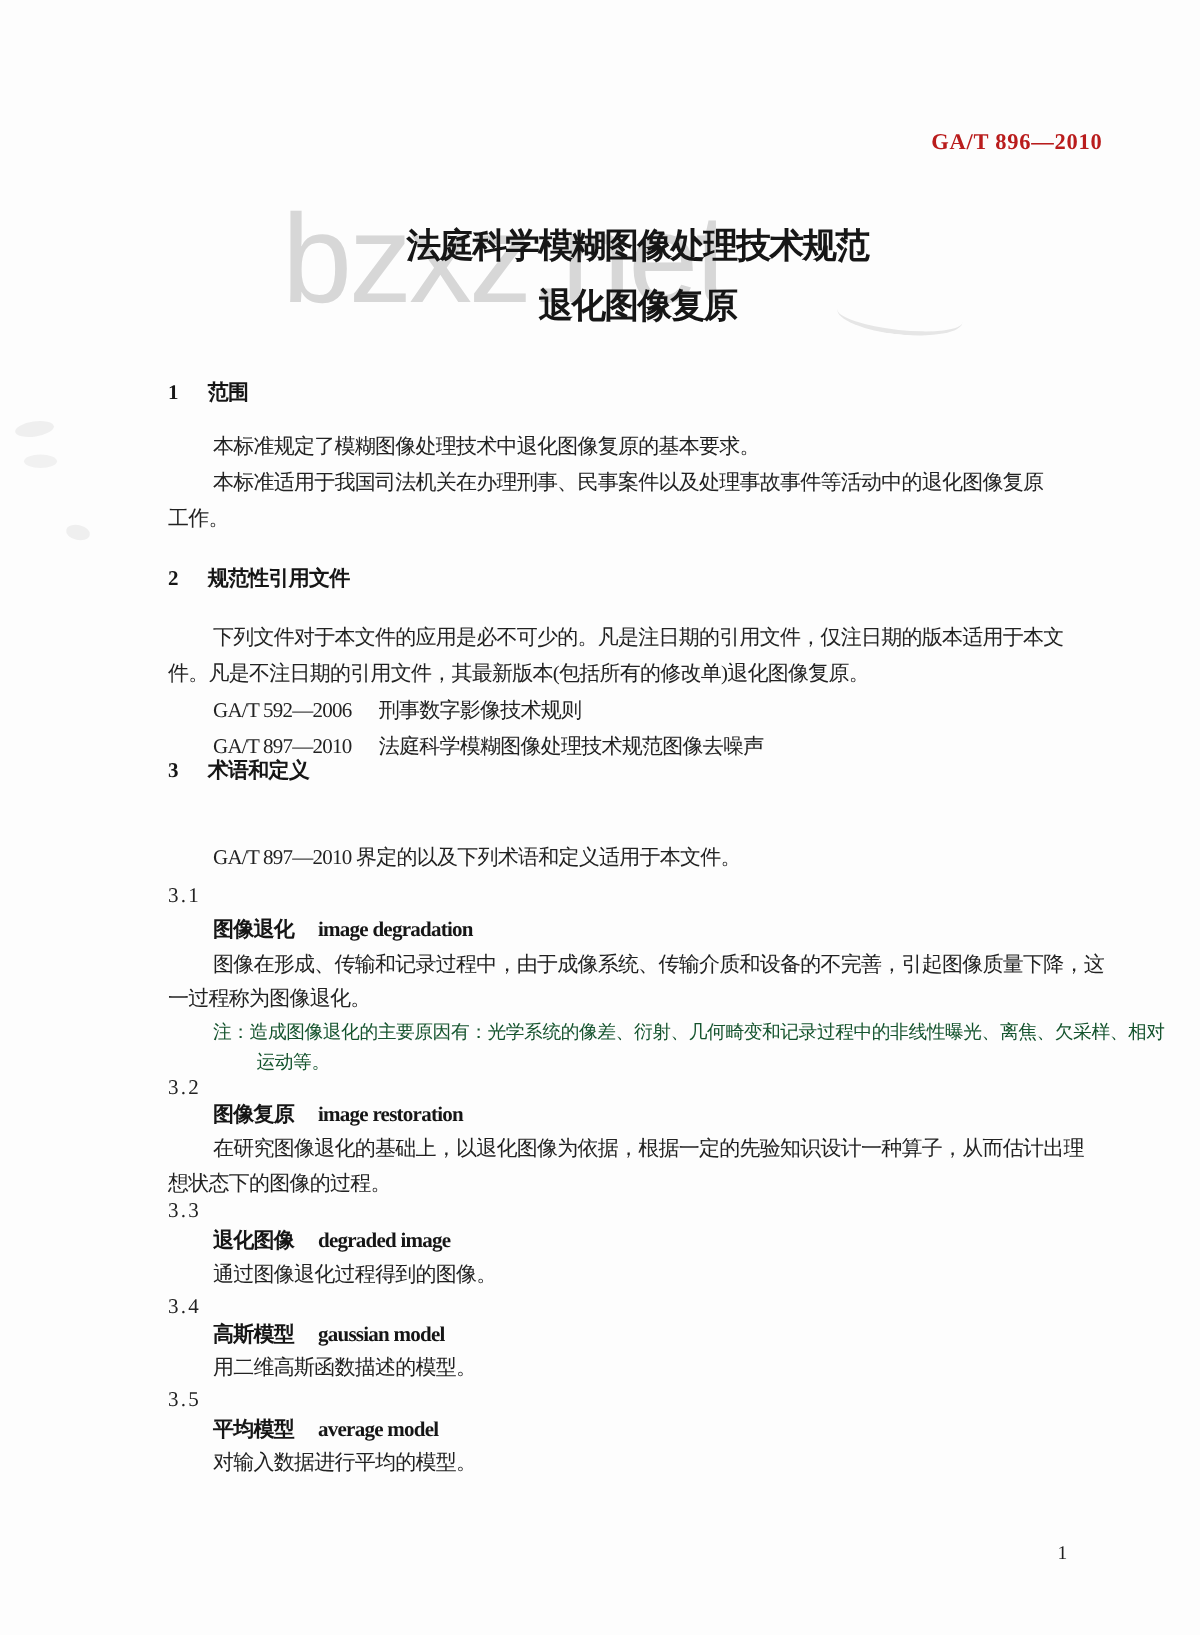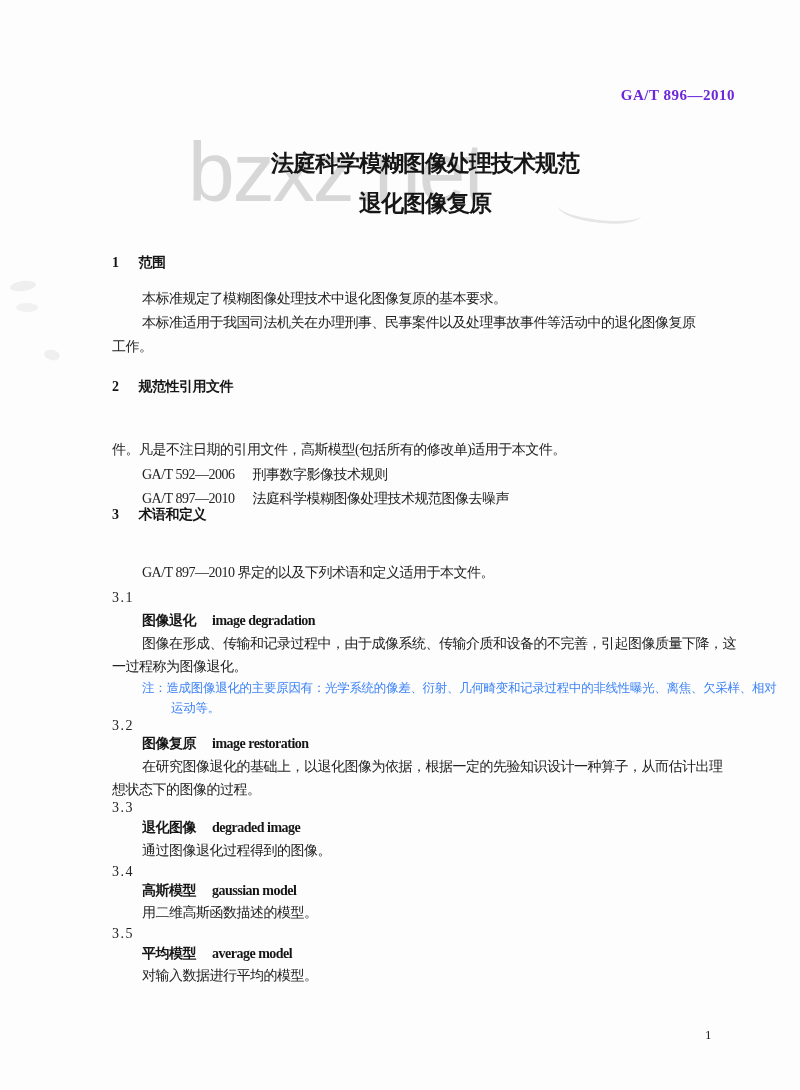--- a/index.html
+++ b/index.html
@@ -6,21 +6,21 @@
   .page{
     position:relative;
     width:800px;height:1090px;
     background:#fdfdfd;
     overflow:hidden;
     font-family:"Liberation Serif","DejaVu Serif",serif;
     color:#1f1f1f;
   }
   .doc-code{
     position:absolute;top:87px;right:65px;
-    font-size:15px;font-weight:bold;letter-spacing:0.5px;color:#6d28d9;
+    font-size:15px;font-weight:bold;letter-spacing:0.5px;color:#b91c1c;
     white-space:nowrap;
   }
   .watermark{
     position:absolute;top:130px;left:188px;
     font-family:"Liberation Sans","DejaVu Sans",sans-serif;
     font-weight:normal;font-size:84px;line-height:1;
     letter-spacing:-2px;color:#d7d7d7;
     z-index:0;user-select:none;white-space:nowrap;
   }
   .title-line{
@@ -38,21 +38,21 @@
   }
   .ind{left:142px;}
   .sec-head{font-weight:bold;color:#161616;}
   .sec-num{margin-right:20px;}
   .term-line{font-weight:bold;color:#161616;}
   .term-line .en{margin-left:16px;}
   .ref-name{margin-left:18px;}
   .ref-sub{}
   .term-num{letter-spacing:1.5px;}
   .note{
-    font-size:12.5px;letter-spacing:-0.3px;line-height:17px;color:#3b82f6;
+    font-size:12.5px;letter-spacing:-0.3px;line-height:17px;color:#14532d;
   }
   .note2{left:171px;}
   .page-num{
     position:absolute;top:1027px;left:705px;
     font-size:13px;color:#1f1f1f;
   }
   
   .smudge{position:absolute;border-radius:50%;z-index:1;}
   .sm1{left:10px;top:281px;width:26px;height:10px;background:#efefef;transform:rotate(-8deg);}
   .sm2{left:16px;top:303px;width:22px;height:9px;background:#f1f1f1;}
@@ -82,21 +82,22 @@
   <div class="line sec-head" style="top:253px">
     <span class="sec-num">1</span><span>范围</span>
   </div>
   <div class="line ind" style="top:289px">本标准规定了模糊图像处理技术中退化图像复原的基本要求。</div>
   <div class="line ind" style="top:313px">本标准适用于我国司法机关在办理刑事、民事案件以及处理事故事件等活动中的退化图像复原</div>
   <div class="line" style="top:337px">工作。</div>
 
   <div class="line sec-head" style="top:377px">
     <span class="sec-num">2</span><span>规范性引用文件</span>
   </div>
-  <div class="line" style="top:440px">件。凡是不注日期的引用文件，高斯模型(包括所有的修改单)适用于本文件。</div>
+  <div class="line ind" style="top:416px">下列文件对于本文件的应用是必不可少的。凡是注日期的引用文件，仅注日期的版本适用于本文</div>
+  <div class="line" style="top:440px">件。凡是不注日期的引用文件，其最新版本(包括所有的修改单)退化图像复原。</div>
   <div class="line ind" style="top:465px">
     <span>GA/T 592—2006</span><span class="ref-name">刑事数字影像技术规则</span>
   </div>
   <div class="line ind" style="top:489px">
     <span>GA/T 897—2010</span><span class="ref-name">法庭科学模糊图像处理技术规范</span><span class="ref-sub">图像去噪声</span>
   </div>
 
   <div class="line sec-head" style="top:505px">
     <span class="sec-num">3</span><span>术语和定义</span>
   </div>

